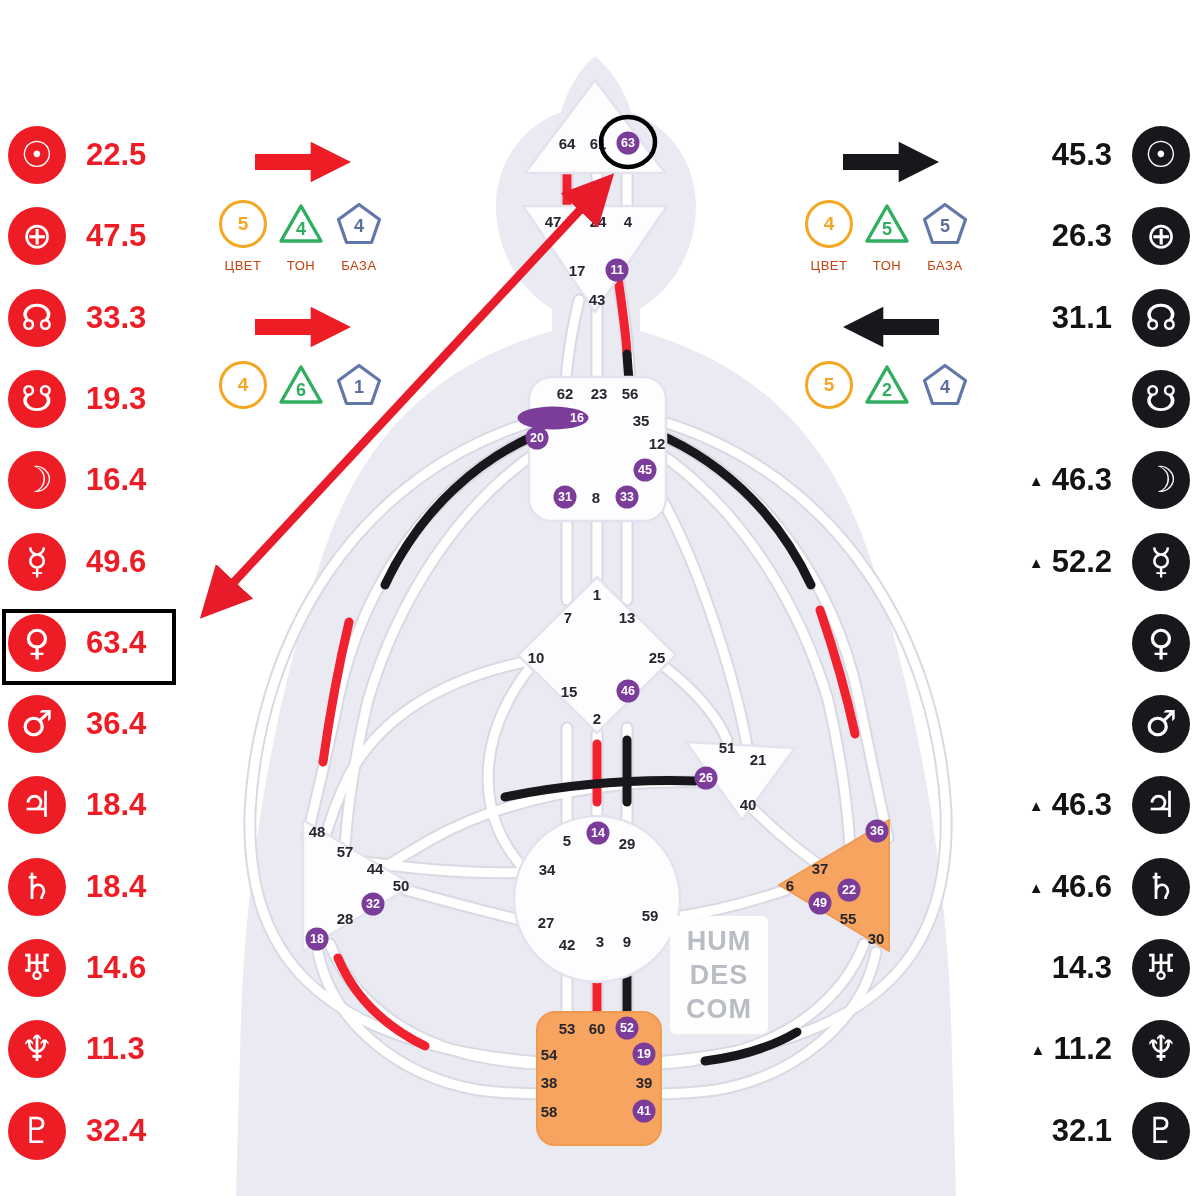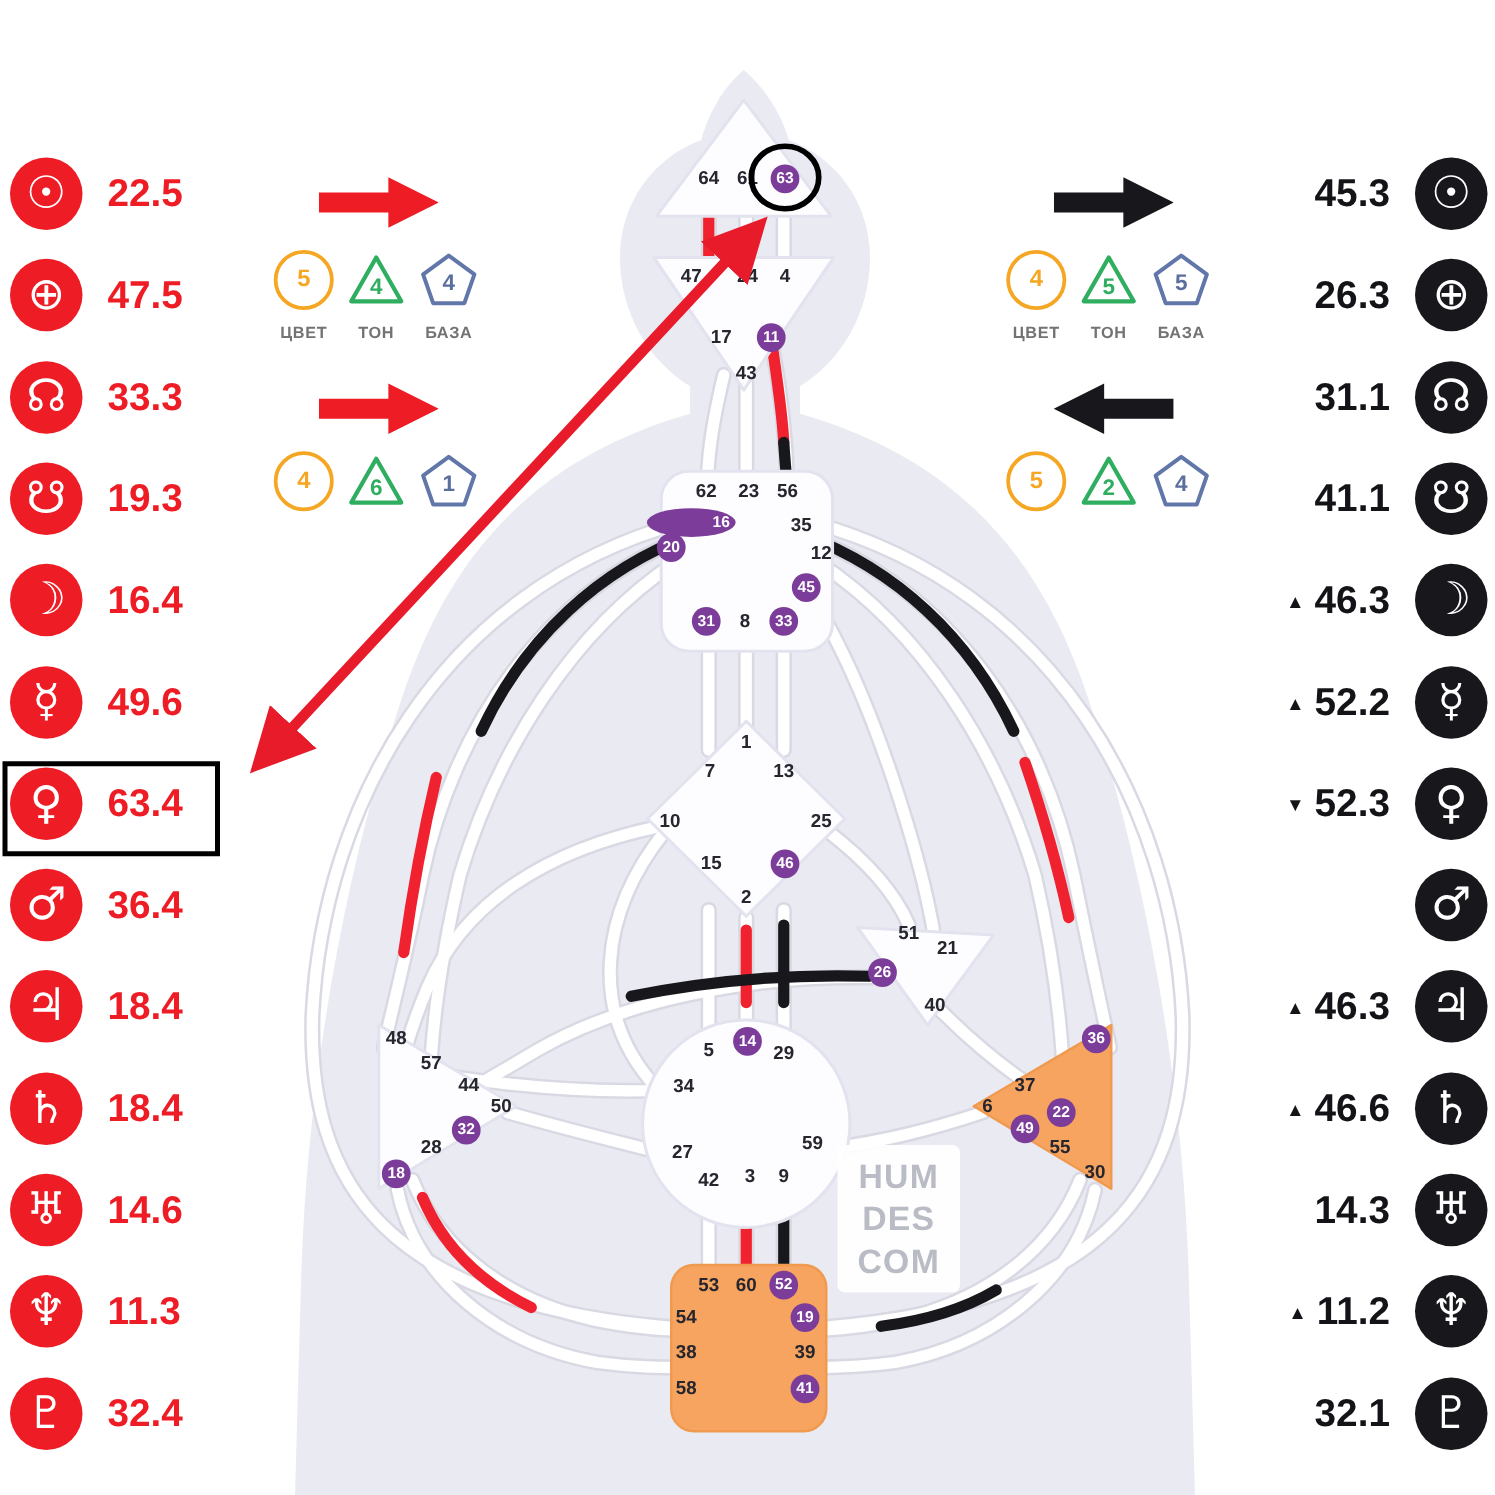--- a/index.html
+++ b/index.html
@@ -34,21 +34,21 @@
   .badge-group{position:absolute;display:grid;grid-template-columns:repeat(3,46px);gap:12px;align-items:center;justify-items:center}
   .badge{display:flex;align-items:center;justify-content:center}
   .badge-color{width:42px;height:42px;border:3.5px solid #f5a623;border-radius:50%;background:#fff}
   .circle-num{color:#f5a623;font-weight:bold;font-size:19px}
   .badge svg text{font-family:"Liberation Sans",sans-serif;font-weight:bold;font-size:18px}
   .tri{fill:#fff;stroke:#2fae60;stroke-width:3.4;stroke-linejoin:round}
   .pent{fill:#fff;stroke:#6277a9;stroke-width:3.2;stroke-linejoin:round}
   .t-green{fill:#2fae60}
   .t-blue{fill:#5b6f9e}
   .badge-labels{position:absolute;display:grid;grid-template-columns:repeat(3,46px);gap:12px;justify-items:center;
-    font-size:13px;font-weight:bold;color:#737373;letter-spacing:.5px}
+    font-size:13px;font-weight:normal;color:#c2410c;letter-spacing:.5px}
 
   
   .c-white{fill:#fdfdff;stroke:#e2e3ee;stroke-width:2.5;stroke-linejoin:round}
   .c-orange{fill:#f6a45f;stroke:#ef9a4f;stroke-width:2;stroke-linejoin:round}
   #gates-layer{position:absolute;left:0;top:0;width:1196px;height:1196px;pointer-events:none}
   .gate{position:absolute;transform:translate(-50%,-50%);font-size:15px;font-weight:bold;color:#26262e;line-height:1;pointer-events:auto}
   .gate.defined{width:23px;height:23px;background:#7b3d99;color:#fff;border-radius:50%;display:flex;
     align-items:center;justify-content:center;font-size:12.5px}
 
   
@@ -306,39 +306,37 @@
           <span class="glyph">⊕</span>
         </div>
       </div>
       <div class="planet-row personality" style="top: 288.6px;">
         <div class="planet-value personality-value"><span class="num">31.1</span></div>
         <div class="planet-icon personality-icon">
           <span class="glyph">☊</span>
         </div>
       </div>
       <div class="planet-row personality" style="top: 369.9px;">
-        <div class="planet-value personality-value"><span class="num">41.1</span></div>
         <div class="planet-icon personality-icon">
           <span class="glyph">☋</span>
         </div>
       </div>
       <div class="planet-row personality" style="top: 451.2px;">
         <div class="planet-value personality-value"><span class="marker">▲</span><span class="num">46.3</span></div>
         <div class="planet-icon personality-icon">
           <span class="glyph">☽</span>
         </div>
       </div>
       <div class="planet-row personality" style="top: 532.5px;">
         <div class="planet-value personality-value"><span class="marker">▲</span><span class="num">52.2</span></div>
         <div class="planet-icon personality-icon">
           <span class="glyph">☿</span>
         </div>
       </div>
       <div class="planet-row personality" style="top: 613.8px;">
-        <div class="planet-value personality-value"><span class="marker">▼</span><span class="num">52.3</span></div>
         <div class="planet-icon personality-icon">
           <span class="glyph">♀</span>
         </div>
       </div>
       <div class="planet-row personality" style="top: 695.1px;">
         <div class="planet-icon personality-icon">
           <span class="glyph">♂</span>
         </div>
       </div>
       <div class="planet-row personality" style="top: 776.4px;">

